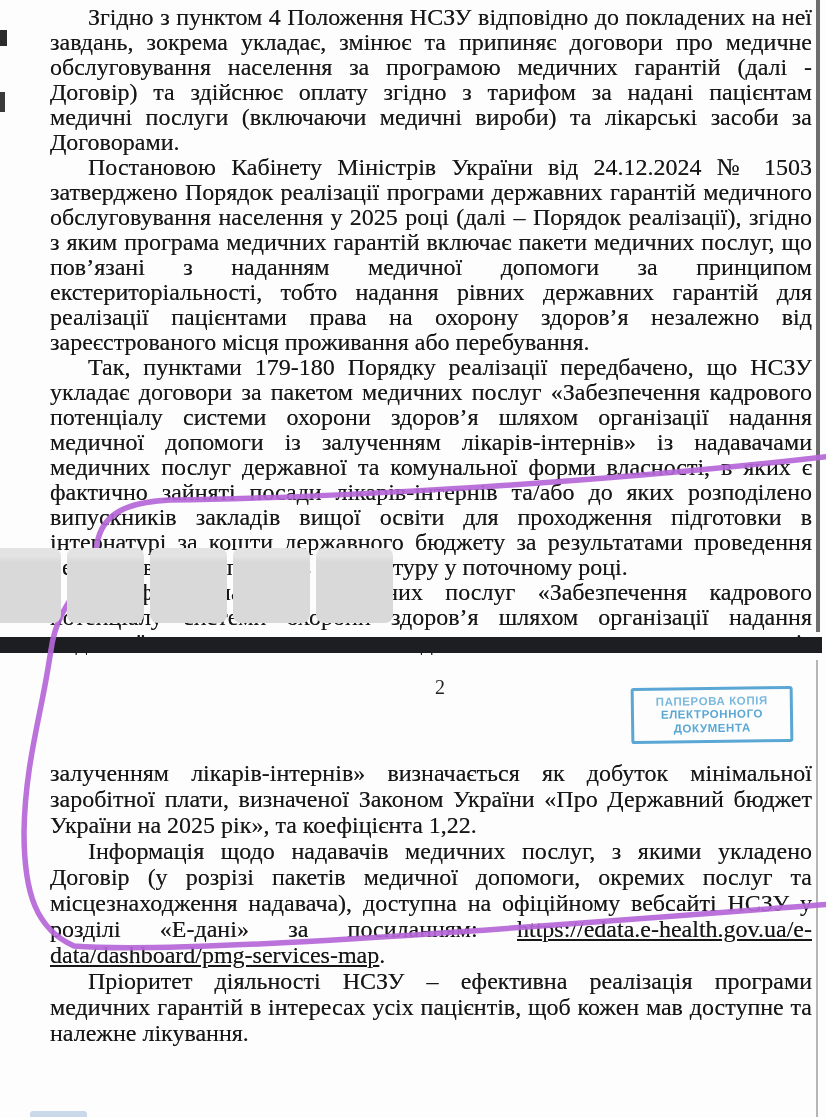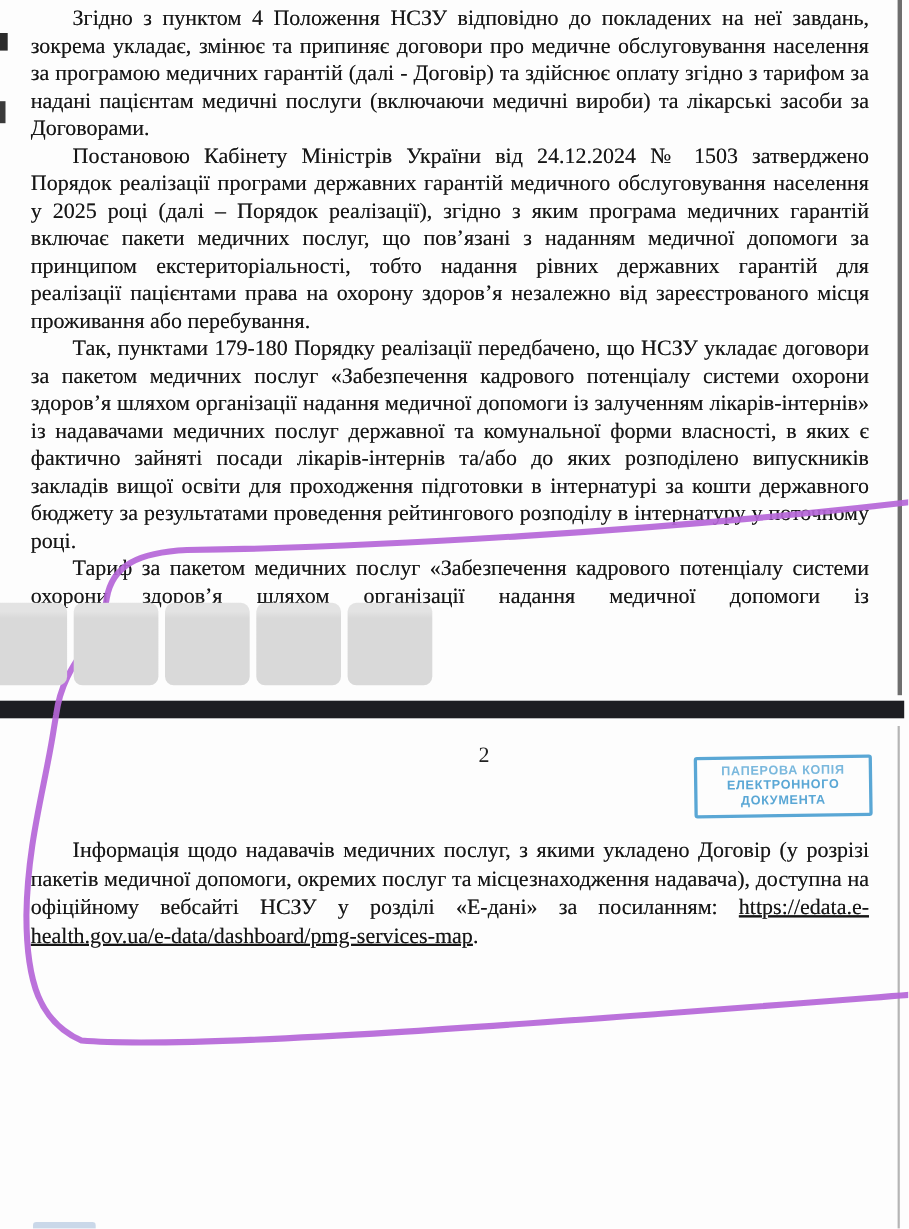--- a/index.html
+++ b/index.html
@@ -2,22 +2,22 @@
 <html><head>
 <meta charset="utf-8">
 <style>
   html,body{margin:0;padding:0;background:#ffffff;}
   #screen{
     position:relative;width:826px;height:1117px;background:#fdfdfd;
     overflow:hidden;font-family:"Liberation Serif","DejaVu Serif",serif;
   }
   
   .textblock{
-    position:absolute;left:28px;width:762px;color:#161616;
-    font-size:20px;line-height:25px;text-align:justify;
+    position:absolute;left:50px;width:762px;color:#161616;
+    font-size:24px;line-height:25px;text-align:justify;
     text-shadow:0 0 .5px rgba(20,20,20,.6);
   }
   .textblock p{margin:0;text-indent:38px;}
   .textblock p.no-indent{text-indent:0;}
   .textblock p.fill-last{text-align-last:justify;}
   #page1-text{top:5px;}
   #page2-text{top:760px;line-height:26px;}
   .doc-link{color:#161616;text-decoration:underline;}
   
   .redact-box{
@@ -78,23 +78,25 @@
 
   <div id="page-number">2</div>
 
   <div id="stamp">
     <div class="stamp-line l1">ПАПЕРОВА КОПІЯ</div>
     <div class="stamp-line">ЕЛЕКТРОННОГО</div>
     <div class="stamp-line">ДОКУМЕНТА</div>
   </div>
 
   <div id="page2-text" class="textblock">
+    <p class="no-indent">залученням лікарів-інтернів» визначається як добуток мінімальної заробітної плати, визначеної Законом України «Про Державний бюджет України на 2025 рік», та коефіцієнта 1,22.</p>
     <p>
       <span>Інформація щодо надавачів медичних послуг, з якими укладено Договір (у розрізі пакетів медичної допомоги, окремих послуг та місцезнаходження надавача), доступна на офіційному вебсайті НСЗУ у розділі «Е-дані» за посиланням: </span><a class="doc-link" href="#">https://edata.e-health.gov.ua/e-data/dashboard/pmg-services-map</a><span>.</span>
     </p>
+    <p>Пріоритет діяльності НСЗУ – ефективна реалізація програми медичних гарантій в інтересах усіх пацієнтів, щоб кожен мав доступне та належне лікування.</p>
   </div>
 
   <div id="right-edge-p2"></div>
   <div id="bottom-left-strip"></div>
 
   <svg id="annotation-svg" width="826" height="1117" viewBox="0 0 826 1117">
     <path d="M 832 456
              C 600 483, 330 498, 170 500
              C 126 502, 102 514, 97 544
              C 92 585, 58 598, 51 650

